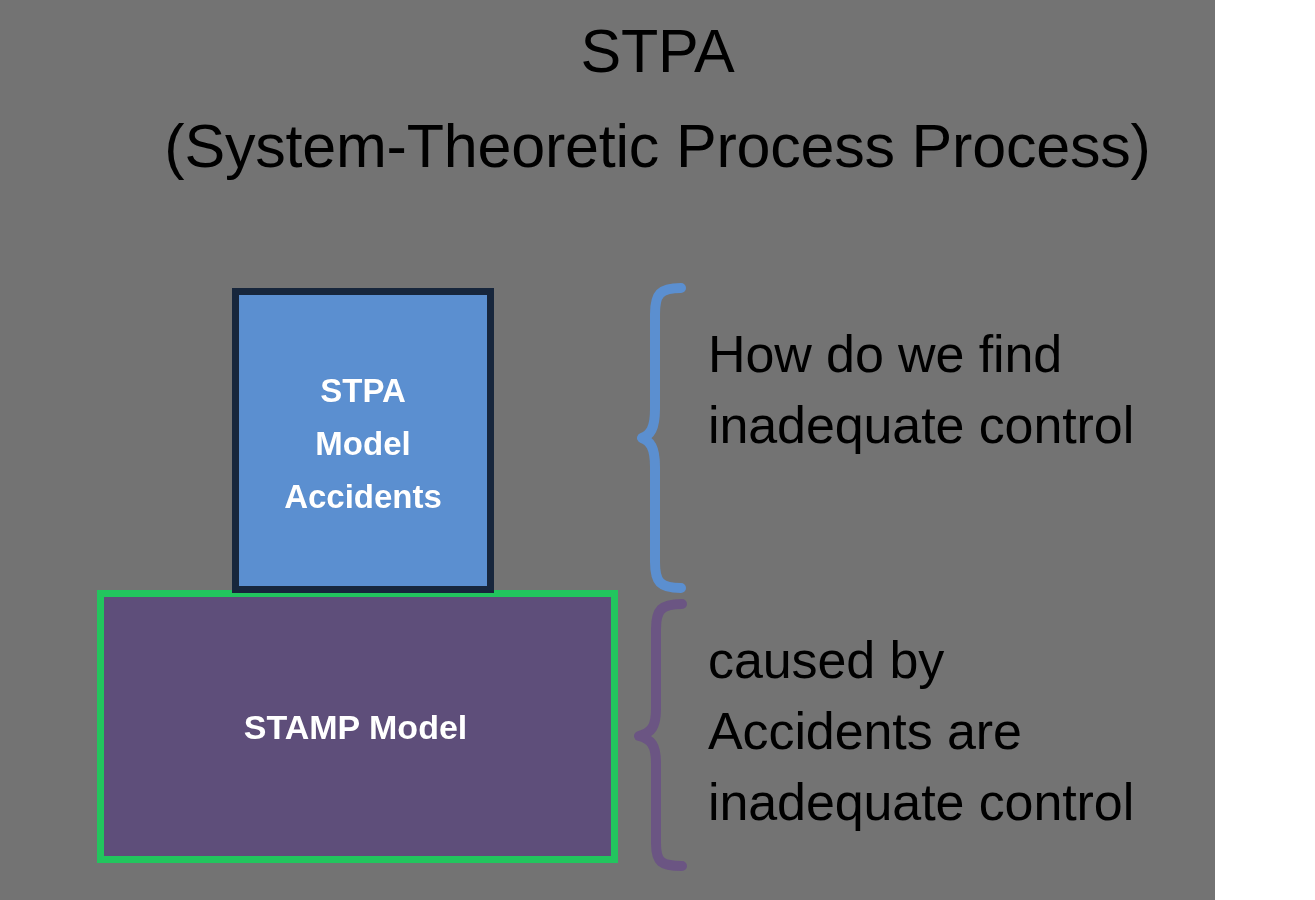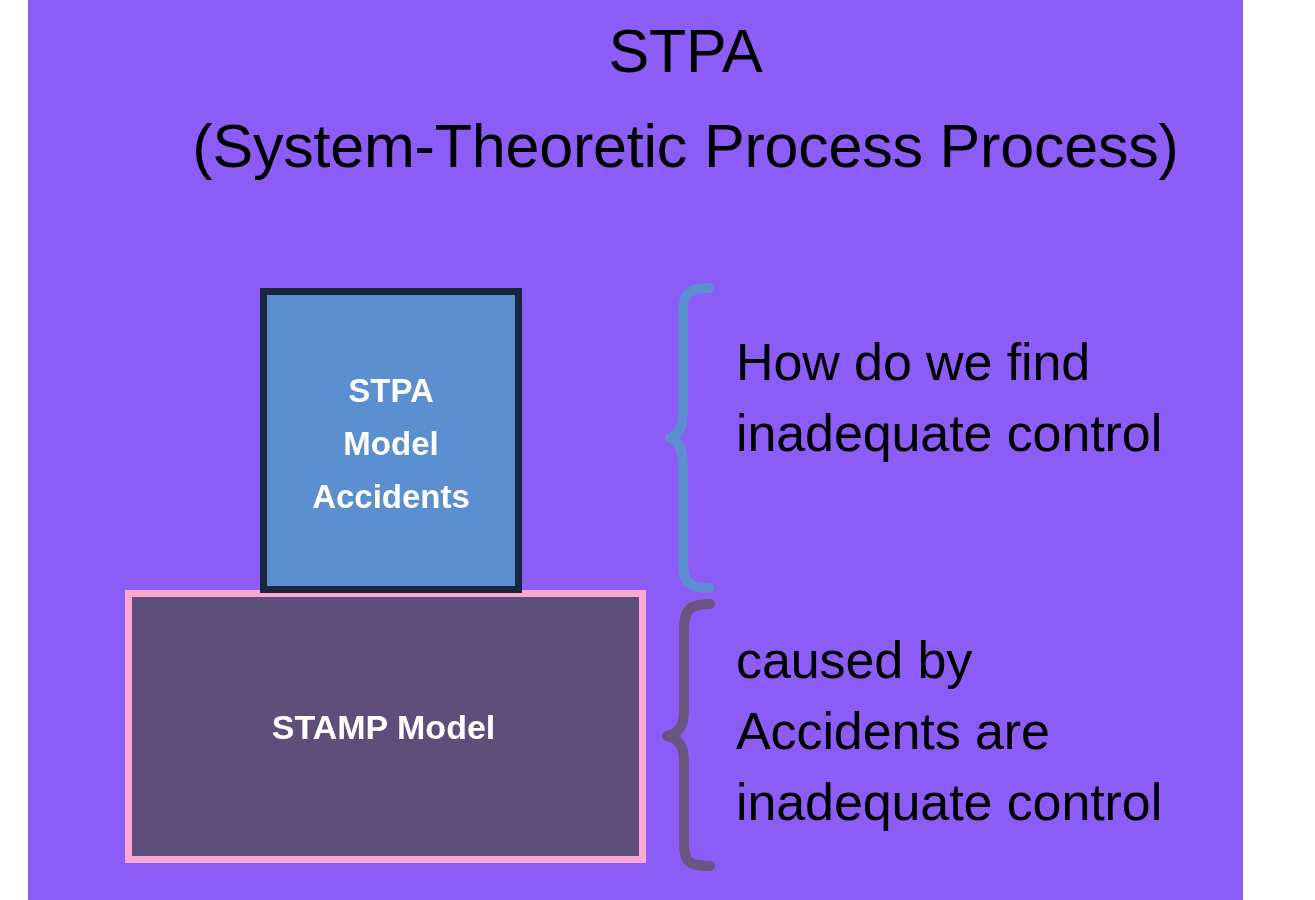--- a/index.html
+++ b/index.html
@@ -7,23 +7,22 @@
     padding: 0;
     background: #ffffff;
   }
   body {
     font-family: "Liberation Sans", sans-serif;
   }
   #slide {
     position: relative;
     width: 1215px;
     height: 900px;
-    background: #8b5cf6;
+    background: #737373;
     overflow: hidden;
-    margin-left: 28px;
   }
 
   
   .title-block {
     position: absolute;
     left: 0;
     top: 4px;
     width: 1315px;
     text-align: center;
     color: #000000;
@@ -63,21 +62,21 @@
     margin-top: 6px;
     text-shadow: 0 0 1px rgba(0,0,0,0.10);
   }
 
   .box-stamp {
     left: 97px;
     top: 590px;
     width: 521px;
     height: 273px;
     background: #5e4e7a;
-    border: 7px solid #f9a8d4;
+    border: 7px solid #22c55e;
     z-index: 2;
     font-size: 34px;
     line-height: 44px;
   }
   .box-stamp .box-text {
     margin-left: -4px;
     text-shadow: 0 0 1px rgba(0,0,0,0.10);
   }
 
   
@@ -92,21 +91,21 @@
   .annotation {
     position: absolute;
     color: #000000;
     font-size: 52px;
     line-height: 71px;
     font-weight: 400;
     letter-spacing: -0.1px;
   }
   .annotation-upper {
     left: 708px;
-    top: 327px;
+    top: 319px;
     width: 500px;
   }
   .annotation-lower {
     left: 708px;
     top: 625px;
     width: 500px;
   }
   .annotation .ln { display: block; white-space: nowrap; }
 </style>
 </head>

